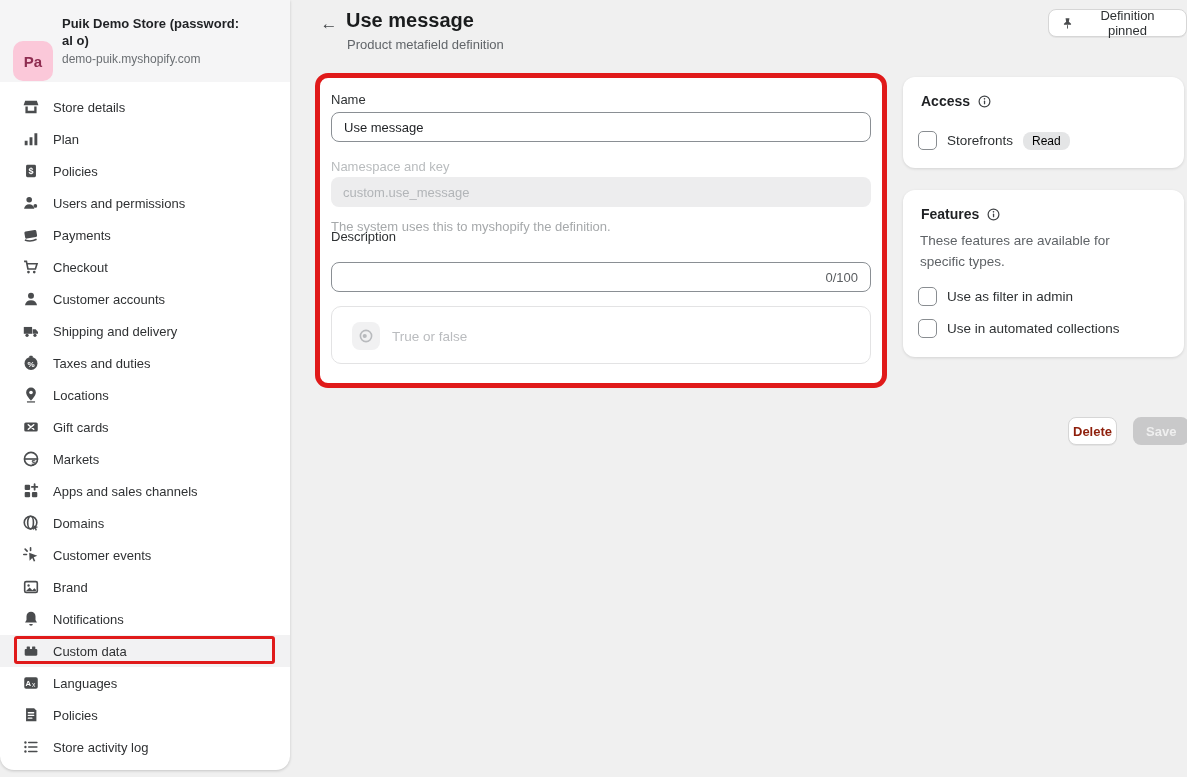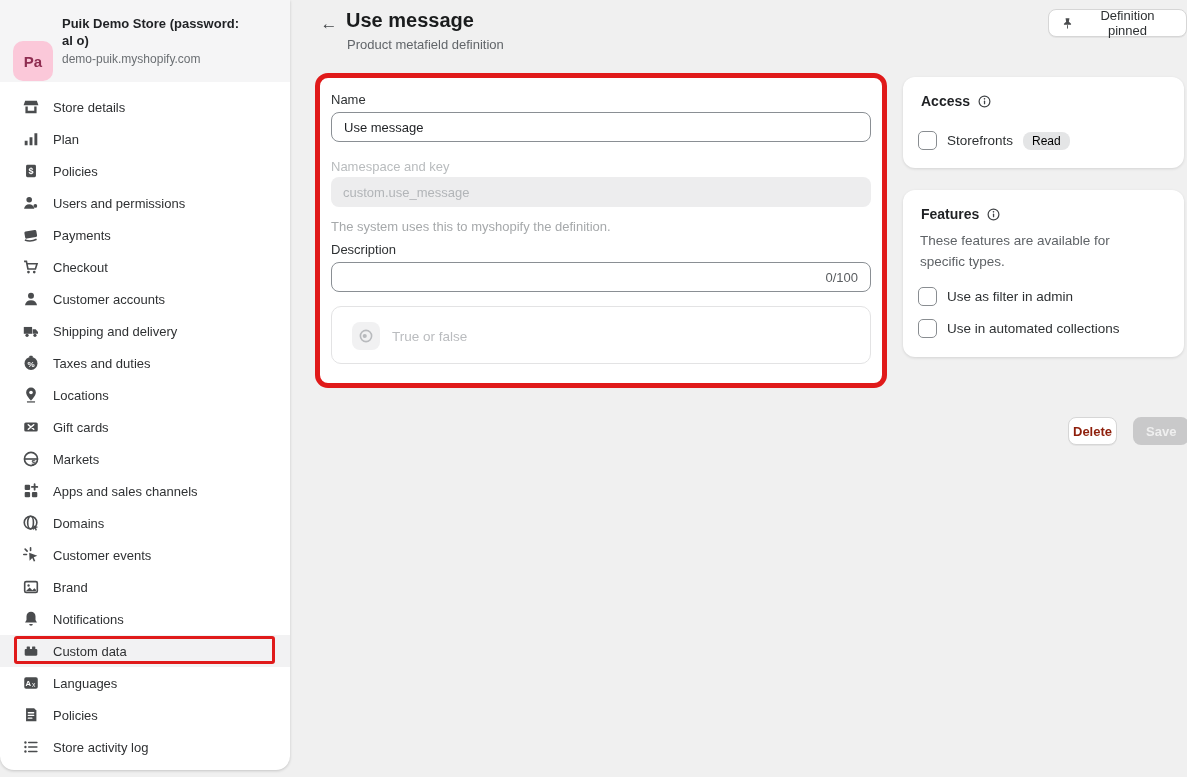--- a/index.html
+++ b/index.html
@@ -377,21 +377,21 @@
 
   <div class="form-card">
     <div class="field-label" style="top:16px">Name</div>
     <input class="text-input" style="top: 36px;" type="text" value="Use message">
 
     <div class="field-label disabled" style="top:83px">Namespace and key</div>
     <input class="text-input disabled" style="top: 101px;" type="text" disabled="" value="custom.use_message">
 
     <div class="helper-text" style="top:143px">The system uses this to myshopify the definition.</div>
 
-    <div class="field-label" style="top:166px">Description</div>
+    <div class="field-label" style="top:153px">Description</div>
     <input class="text-input" style="top: 186px; padding-right: 58px;" type="text" value="">
     <span class="char-counter">0/100</span>
 
     <div class="type-box">
       <div class="type-icon-square">
         <span style="display:flex">
             <svg width="16" height="16" viewBox="0 0 20 20">
               <circle cx="10" cy="10" r="7" fill="none" stroke="#b8babd" stroke-width="2"></circle>
               <circle cx="8.4" cy="10" r="2.6" fill="#b8babd"></circle>
             </svg>

